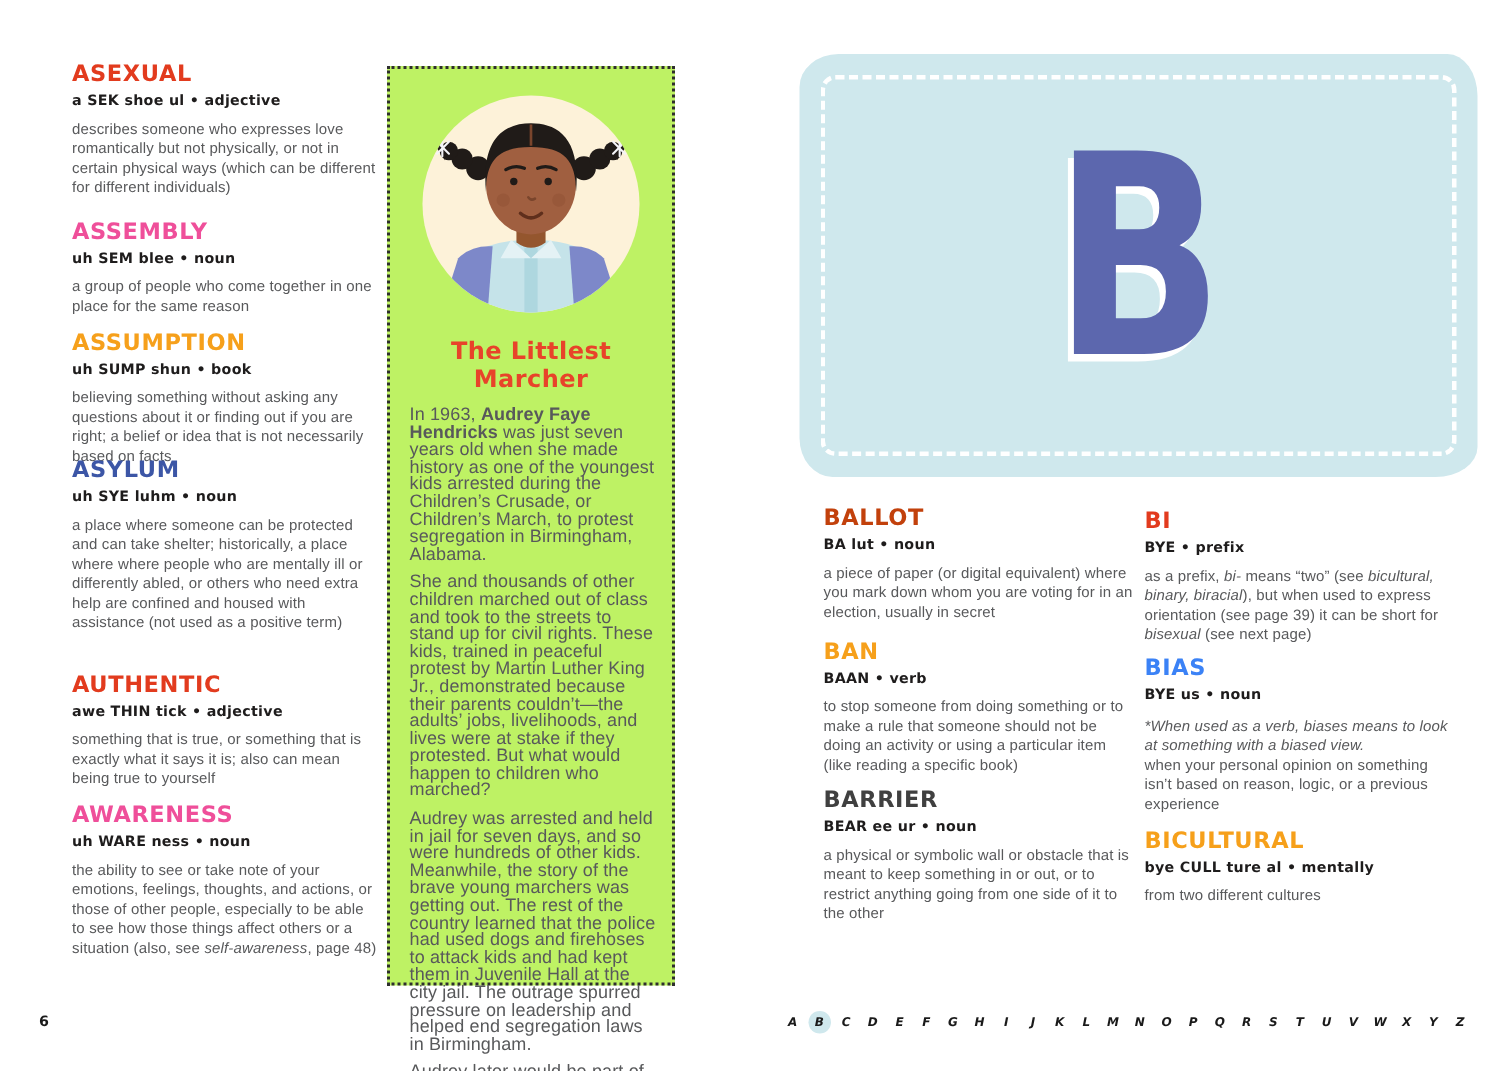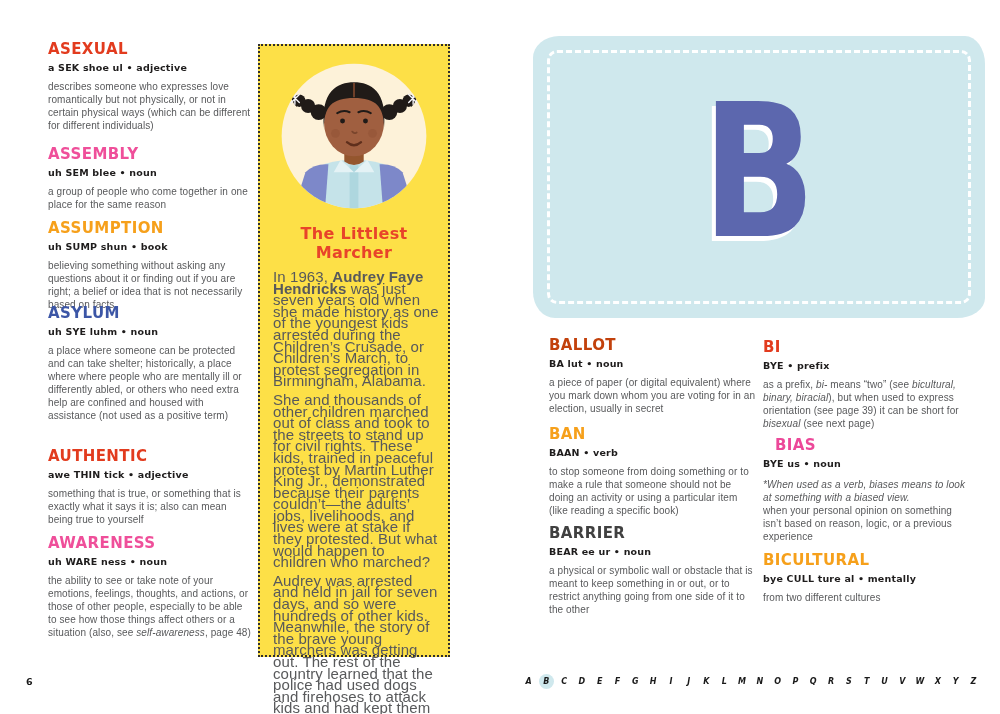--- a/index.html
+++ b/index.html
@@ -30,31 +30,31 @@
     font-size: 10px; line-height: 13px; color: #58595b;
     letter-spacing: .1px;
   }
   .entry .footnote { margin-top: 8px; }
 
   
   .story-box {
     position: absolute; left: 258px; top: 44px;
     width: 192px; height: 613px;
     border: 2px dotted #2e2e2e;
-    background: #fde047;
+    background: #bef264;
   }
   .portrait { display: block; margin: 15px auto 0 auto; width: 150px; height: 150px; }
   .story-title {
     margin-top: 13px; text-align: center;
     font-size: 16px; font-weight: 700; color: #e8432a;
     font-family: "DejaVu Sans", sans-serif; letter-spacing: .3px;
   }
   .story-text { padding: 9px 9px 0 13px; }
   .story-text p {
-    font-size: 15px; line-height: 11.6px; color: #58595b;
+    font-size: 12px; line-height: 11.6px; color: #58595b;
     margin-bottom: 7px; letter-spacing: .1px;
   }
 
   
   .letter-panel {
     position: absolute; left: 533px; top: 36px;
     width: 452px; height: 282px;
     background: #cfe8ed;
     border-radius: 26px 20px 28px 22px / 22px 28px 20px 26px;
   }
@@ -223,21 +223,21 @@
   <p class="def"><span>a physical or symbolic wall or obstacle that is meant to keep something in or out, or to restrict anything going from one side of it to the other</span></p>
 </section>
 
 <section class="entry" style="left:763px; top:338px; width:208px">
   <h3 style="color: rgb(226, 59, 30);">BI</h3>
   <p class="pron">BYE • prefix</p>
   <p class="def"><span>as a prefix, </span><span class="it">bi-</span><span> means “two” (see </span><span class="it">bicultural, binary, biracial</span><span>), but when used to express orientation (see page 39) it can be short for </span><span class="it">bisexual</span><span> (see next page)</span></p>
 </section>
 
 <section class="entry" style="left:763px; top:436px; width:208px">
-  <h3 style="color: #ec4899; margin-left: 12px;">BIAS</h3>
+  <h3 style="color: #3b82f6;">BIAS</h3>
   <p class="pron">BYE us • noun</p>
   <p class="def footnote"><span class="it">*When used as a verb, biases means to look at something with a biased view.</span></p>
   <p class="def"><span>when your personal opinion on something isn’t based on reason, logic, or a previous experience</span></p>
 </section>
 
 <section class="entry" style="left:763px; top:551px; width:208px">
   <h3 style="color: rgb(246, 160, 27);">BICULTURAL</h3>
   <p class="pron">bye CULL ture al • mentally</p>
   <p class="def"><span>from two different cultures</span></p>
 </section>

